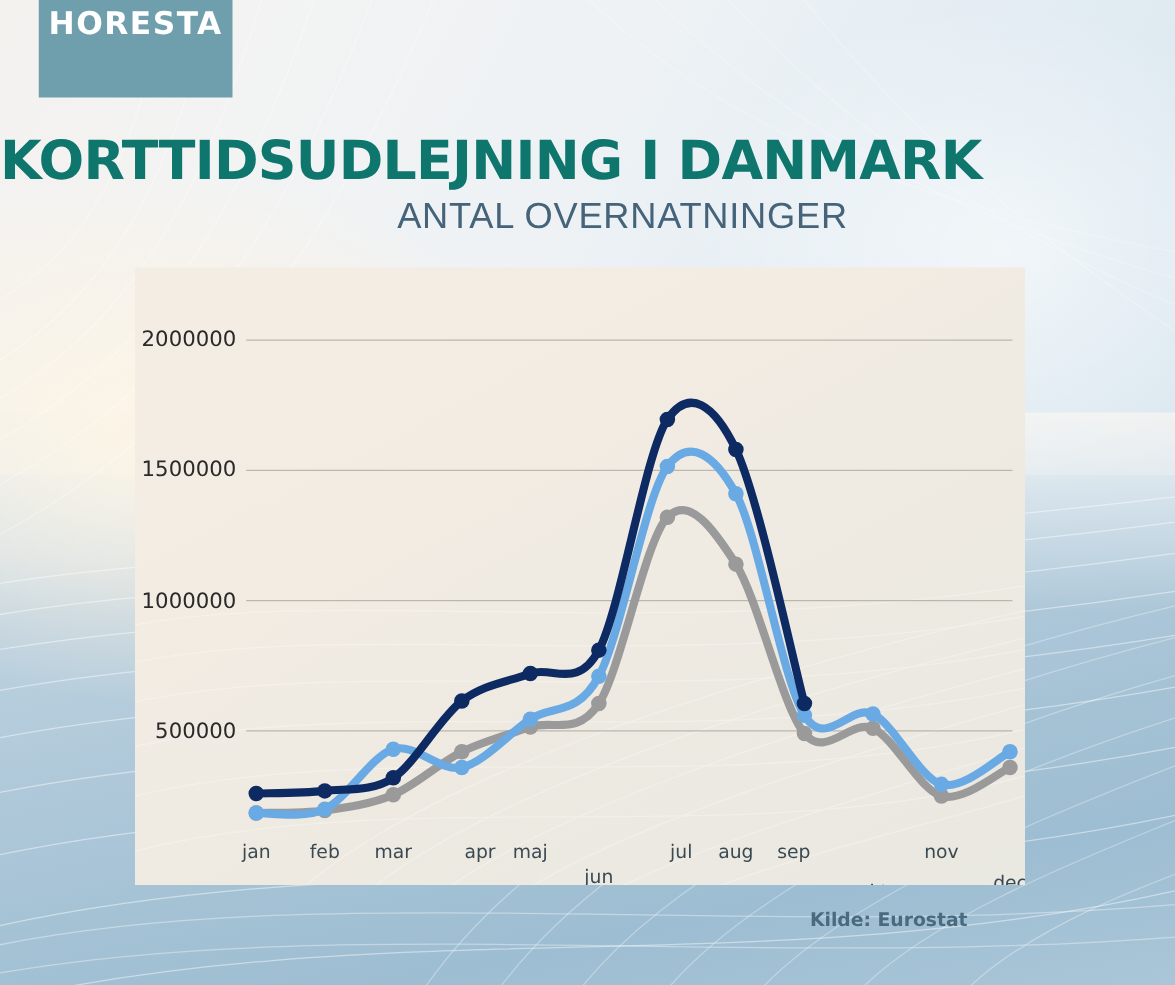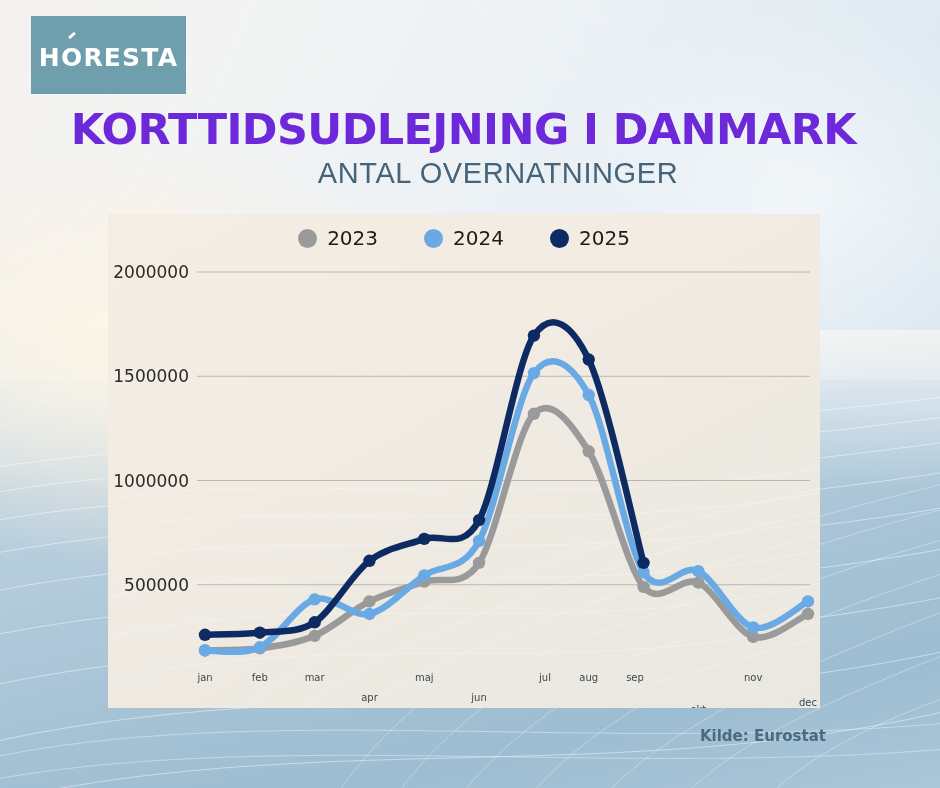--- a/index.html
+++ b/index.html
@@ -30,49 +30,49 @@
     background: radial-gradient(ellipse at center, rgba(255,246,228,0.85) 0%, rgba(253,243,226,0.45) 42%, rgba(250,240,225,0) 72%);
   }
   .bg-glow-r {
     position: absolute; right: -120px; top: 0px; width: 520px; height: 400px;
     background: radial-gradient(ellipse at center, rgba(255,255,255,0.55) 0%, rgba(240,246,250,0) 70%);
   }
   .bg-lines { position: absolute; inset: 0; }
 
   
   #logo-box {
-    position: absolute; left: 31px; top: 16px; width: 155px; height: 78px;
+    position: absolute; left: 31px; top: 0px; width: 155px; height: 78px;
     background: #6f9fac;
-    display: flex; align-items: center; justify-content: center;
+    display: flex; align-items: flex-start; justify-content: center;
   }
   #logo-text {
     color: #ffffff;
     font-size: 25px;
     font-weight: bold;
     letter-spacing: 1.2px;
     font-family: "DejaVu Sans", sans-serif;
     position: relative;
     padding-top: 4px;
   }
   .logo-o-wrap { position: relative; display: inline-block; }
   .logo-accent {
     position: absolute; left: 7px; top: -9px;
     width: 8px; height: 3px; background: #fff;
     transform: rotate(-42deg); border-radius: 1px;
   }
 
   
   #title {
     position: absolute; left: 0; top: 104px; width: 856px;
-    text-align: right;
+    text-align: left;
     font-family: "DejaVu Sans", sans-serif;
     font-size: 43px;
     font-weight: bold;
     letter-spacing: -0.6px;
-    color: #6d28d9;
+    color: #0f766e;
   }
   #subtitle {
     position: absolute; left: 0; top: 157px; width: 940px;
     text-align: center;
     font-size: 29px;
     font-weight: normal;
     letter-spacing: 0.6px;
     color: #45647a;
     margin-left: 28px;
   }
@@ -102,28 +102,28 @@
   #plot { position: absolute; left: 0; top: 0; width: 712px; height: 494px; }
 
   .ytick {
     position: absolute; right: 0; width: 86px; text-align: right;
     font-size: 17px; color: #2a2a2a;
     font-family: "DejaVu Sans", sans-serif;
     transform: translateY(-50%);
   }
   .xtick {
     position: absolute; width: 54px; text-align: center;
-    font-size: 10px; color: #3a4a52;
+    font-size: 15px; color: #3a4a52;
     font-family: "DejaVu Sans", sans-serif;
     transform: translateX(-50%);
   }
 
   #source {
     position: absolute; left: 596px; top: 727px; width: 230px;
-    text-align: right;
+    text-align: center;
     font-size: 15px; font-weight: bold;
     color: #4a6a80;
     font-family: "DejaVu Sans", sans-serif;
   }
 </style>
 </head>
 <body>
 
 <div id="bg-root">
   <div class="bg-top"></div>
@@ -191,34 +191,20 @@
       <path d="M-20 472 C 210 406, 510 476, 740 398"></path>
       <path d="M130 500 C 220 420, 420 340, 740 268"></path>
       <path d="M185 500 C 275 428, 470 352, 740 290"></path>
       <path d="M245 500 C 330 438, 520 368, 740 314"></path>
       <path d="M310 500 C 390 448, 570 388, 740 342"></path>
       <path d="M380 500 C 452 460, 620 412, 740 376"></path>
       <path d="M455 500 C 518 472, 668 438, 740 414"></path>
     </g>
   </svg>
 
-  <div id="legend">
-    <div class="legend-item">
-      <span class="legend-dot" style="background:#9a9a9a"></span>
-      <span class="legend-label">2023</span>
-    </div>
-    <div class="legend-item">
-      <span class="legend-dot" style="background:#6aaae4"></span>
-      <span class="legend-label">2024</span>
-    </div>
-    <div class="legend-item">
-      <span class="legend-dot" style="background:#0d2a63"></span>
-      <span class="legend-label">2025</span>
-    </div>
-  </div>
 
   <div id="plot">
       <svg width="712" height="494" style="position: absolute; left: 0px; top: 0px;">
         <line x1="89" x2="702" y1="370.75" y2="370.75" stroke="#b4aea4" stroke-width="1" opacity="0.85"></line>
         <line x1="89" x2="702" y1="266.5" y2="266.5" stroke="#b4aea4" stroke-width="1" opacity="0.85"></line>
         <line x1="89" x2="702" y1="162.25" y2="162.25" stroke="#b4aea4" stroke-width="1" opacity="0.85"></line>
         <line x1="89" x2="702" y1="58" y2="58" stroke="#b4aea4" stroke-width="1" opacity="0.85"></line>
         <g>
           <path d="M 97 436.4275 C 105.77090909090909 436.0939, 134.27636363636364 436.67769999999996, 151.8181818181818 434.3425 C 169.35999999999999 432.0073, 189.09454545454543 429.33849999999995, 206.63636363636363 421.8325 C 224.17818181818183 414.3265, 243.91272727272732 396.10360000000003, 261.4545454545455 387.43 C 278.9963636363637 378.7564, 298.73090909090905 373.7941, 316.27272727272725 367.6225 C 333.81454545454545 361.4509, 353.5490909090909 375.7123, 371.0909090909091 348.8575 C 388.6327272727273 322.0027, 408.36727272727273 217.62759999999997, 425.90909090909093 199.77999999999997 C 443.45090909090914 181.93239999999997, 463.1854545454546 209.62120000000002, 480.72727272727275 237.31000000000003 C 498.2690909090909 264.9988, 518.0036363636364 351.81820000000005, 535.5454545454545 372.83500000000004 C 553.0872727272726 393.8518, 572.8218181818182 360.6586, 590.3636363636364 368.66499999999996 C 607.9054545454545 376.67139999999995, 627.6400000000001 417.871, 645.1818181818182 422.875 C 662.7236363636364 427.879, 691.2290909090909 403.6096, 700 399.94" fill="none" stroke="#9a9a9a" stroke-width="6.5" stroke-linecap="round" stroke-linejoin="round"></path>
           <circle cx="97" cy="436.4275" r="6.2" fill="#9a9a9a"></circle>
@@ -262,21 +248,21 @@
           <circle cx="535.5454545454545" cy="348.8575" r="6.2" fill="#0d2a63"></circle>
         </g>
       </svg>
       <div class="ytick" style="top: 370.75px; right: 631px;">500000</div>
       <div class="ytick" style="top: 266.5px; right: 631px;">1000000</div>
       <div class="ytick" style="top: 162.25px; right: 631px;">1500000</div>
       <div class="ytick" style="top: 58px; right: 631px;">2000000</div>
       <div class="xtick" style="left: 97px; top: 458px;">jan</div>
       <div class="xtick" style="left: 151.818px; top: 458px;">feb</div>
       <div class="xtick" style="left: 206.636px; top: 458px;">mar</div>
-      <div class="xtick" style="left: 261.455px; top: 478px;">apr</div>
+      <div class="xtick" style="left: 261.455px; top: 458px; text-align: right;">apr</div>
       <div class="xtick" style="left: 316.273px; top: 458px;">maj</div>
       <div class="xtick" style="left: 371.091px; top: 458px; margin-top: 20px;">jun</div>
       <div class="xtick" style="left: 437px; top: 458px;">jul</div>
       <div class="xtick" style="left: 480.727px; top: 458px;">aug</div>
       <div class="xtick" style="left: 527px; top: 458px;">sep</div>
       <div class="xtick" style="left: 590.364px; top: 458px; margin-top: 32px;">okt</div>
       <div class="xtick" style="left: 645.182px; top: 458px;">nov</div>
       <div class="xtick" style="left: 700px; top: 483px;">dec</div>
     </div>
 </div>

